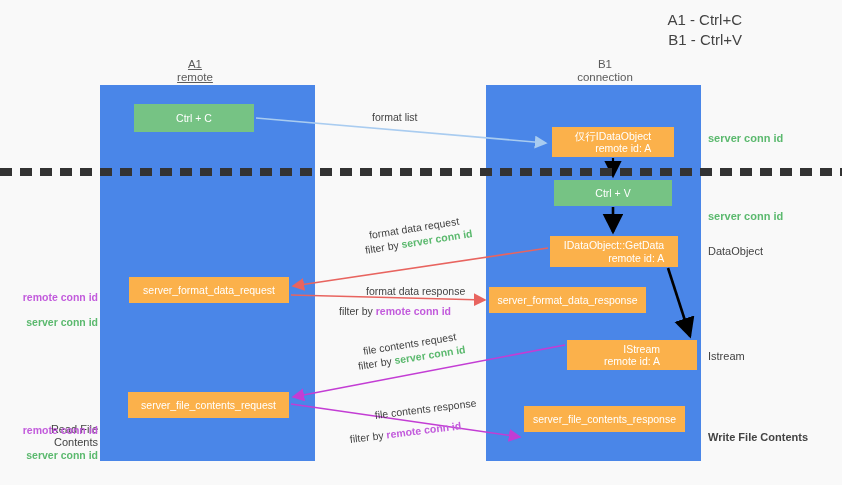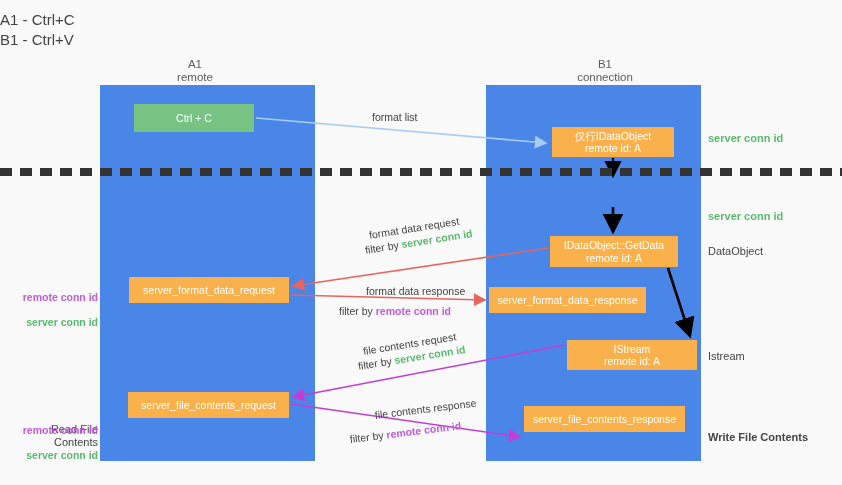--- a/index.html
+++ b/index.html
@@ -9,49 +9,49 @@
     font-family:"Liberation Sans","DejaVu Sans",sans-serif;
     color:#434343;
     position:relative;
     overflow:hidden;
   }
   #canvas{position:absolute;left:0;top:0;width:842px;height:485px;}
   .abs{position:absolute;}
 
   
   #title{
-    left:0;top:10px;width:742px;text-align:left;
+    left:0;top:10px;width:742px;text-align:right;
     font-size:15px;line-height:20px;color:#434343;
     white-space:pre-line;
   }
 
   
   .col-head{
     text-align:center;font-size:11.5px;line-height:13px;
     color:#5b5b5b;white-space:pre-line;
   }
-  #head-a1{left:120px;top:58px;width:150px;}
+  #head-a1{left:120px;top:58px;width:150px;text-decoration:underline;}
   #head-b1{left:530px;top:58px;width:150px;}
 
   
   .lane{background:#4a86e8;}
   #lane-a{left:100px;top:85px;width:215px;height:376px;}
   #lane-b{left:486px;top:85px;width:215px;height:376px;}
 
   
   #divider{
     left:0;top:168px;width:842px;height:8px;
     background-image:repeating-linear-gradient(to right,#333 0 12px,transparent 12px 20px);
   }
 
   
   .node{
     box-sizing:border-box;
     display:flex;flex-direction:column;align-items:center;justify-content:center;
-    color:#fff;font-size:10.5px;line-height:12.5px;text-align:center;
+    color:#fff;font-size:10.5px;line-height:12.5px;text-align:right;
     white-space:pre-line;
   }
   .green{background:#76c384;}
   .orange{background:#fbb14b;}
 
   #n-ctrlc{left:134px;top:104px;width:120px;height:28px;}
   #n-idataobject{left:552px;top:127px;width:122px;height:30px;}
   #n-ctrlv{left:554px;top:180px;width:118px;height:26px;}
   #n-getdata{left:550px;top:236px;width:128px;height:31px;}
   #n-fmt-req{left:129px;top:277px;width:160px;height:26px;}
@@ -136,20 +136,21 @@
     <line x1="565" y1="345" x2="293" y2="397" stroke="#c33dd4" stroke-width="1.6" marker-end="url(#ah-mag)"></line>
 
     <line x1="291" y1="404" x2="520" y2="437" stroke="#c33dd4" stroke-width="1.6" marker-end="url(#ah-mag)"></line>
   </svg>
 
   <div class="abs" id="divider"></div>
 
   <div class="abs node green" id="n-ctrlc">Ctrl + C</div>
   <div class="abs node orange" id="n-idataobject">仅行IDataObject
 remote id: A</div>
+  <div class="abs node green" id="n-ctrlv">Ctrl + V</div>
   <div class="abs node orange" id="n-getdata">IDataObject::GetData
 remote id: A</div>
   <div class="abs node orange" id="n-fmt-req">server_format_data_request</div>
   <div class="abs node orange" id="n-fmt-resp">server_format_data_response</div>
   <div class="abs node orange" id="n-istream">IStream
 remote id: A</div>
   <div class="abs node orange" id="n-file-req">server_file_contents_request</div>
   <div class="abs node orange" id="n-file-resp">server_file_contents_response</div>
 
   <div class="abs edge-lbl" id="e-formatlist">format list</div>

